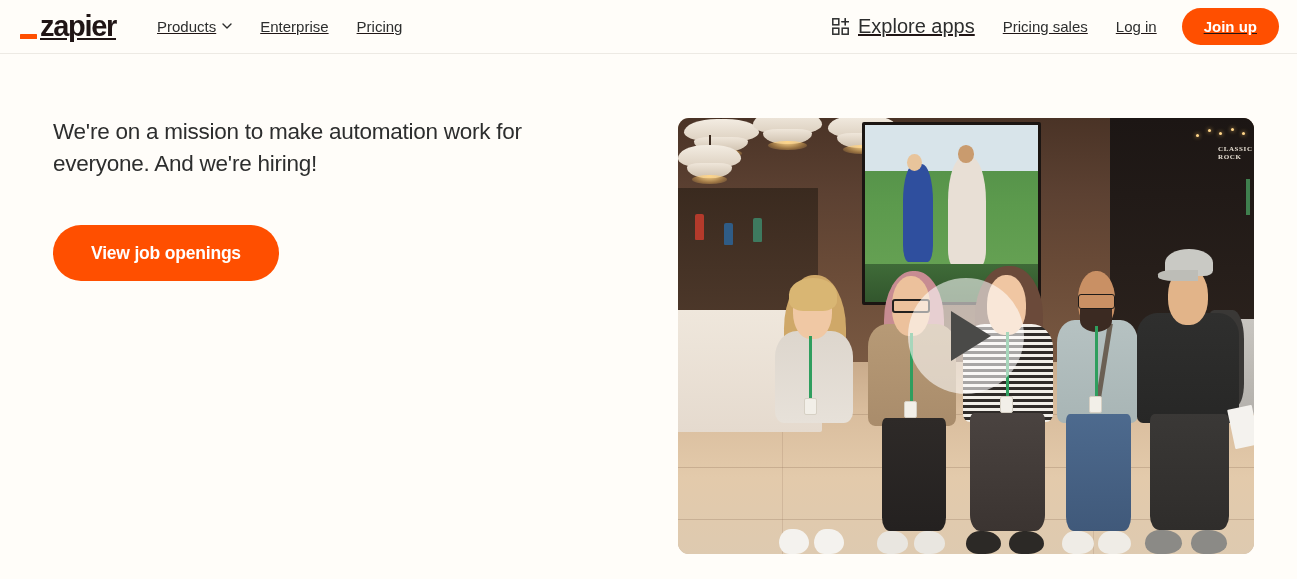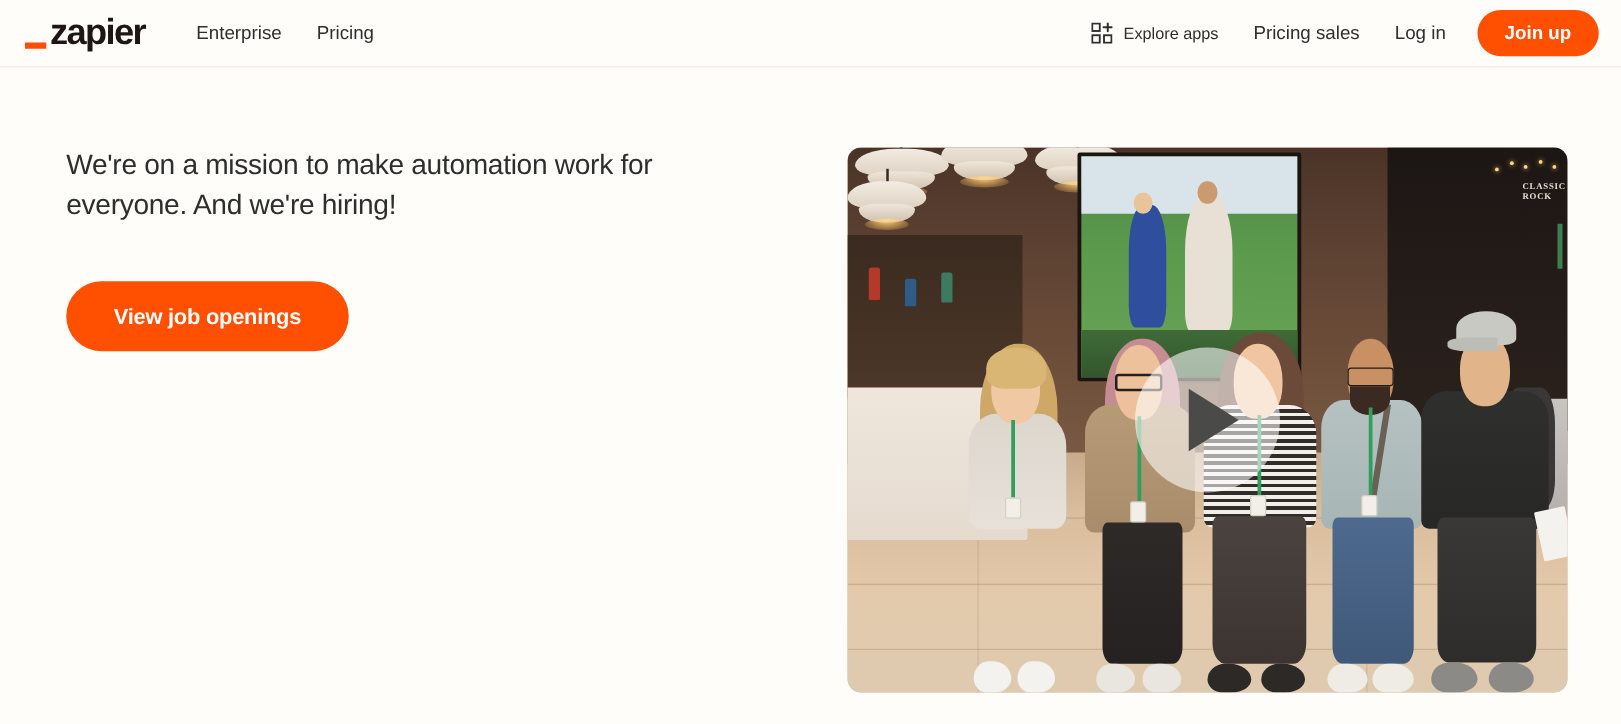--- a/index.html
+++ b/index.html
@@ -11,21 +11,21 @@
     overflow: hidden;
   }
 
   body {
     font-family: "Liberation Sans", sans-serif;
     background: #FFFDF9;
     color: #201515;
     -webkit-font-smoothing: antialiased;
   }
 
-  .page { width: 1297px; height: 579px; position: relative; background: #FFFDF9; }
+  .page { width: 1297px; height: 579px; position: relative; background: #FFFDF9; text-decoration: underline; }
 
   
   .navbar {
     height: 54px;
     width: 100%;
     background: #FFFDF9;
     border-bottom: 1px solid #EDEAE4;
     display: flex;
     align-items: center;
     padding: 0 18px 0 20px;
@@ -90,21 +90,21 @@
     margin-left: auto;
     display: flex;
     align-items: center;
     gap: 0px;
   }
 
   .explore-apps {
     display: inline-flex;
     align-items: center;
     gap: 9px;
-    font-size: 13px;
+    font-size: 20px;
     color: #2D2E2E;
     text-decoration: none;
     padding: 8px 14px;
     cursor: pointer;
     border-radius: 4px;
     white-space: nowrap;
   }
   .grid-plus-icon { width: 17px; height: 17px; display: block; }
 
   .btn-signup {
@@ -362,20 +362,28 @@
 
     <div class="nav-left">
 
       <a class="logo" href="#">
         <span class="logo-underscore"></span>
         <span class="logo-wordmark">zapier</span>
       </a>
 
       <nav class="nav-links">
 
+        <a class="nav-link" href="#">
+          <span>Products</span>
+          <span class="chev">
+            <svg width="10" height="10" viewBox="0 0 10 10">
+                <path d="M1 3 L5 7 L9 3" fill="none" stroke="#2D2E2E" stroke-width="1.4" stroke-linecap="round" stroke-linejoin="round"></path>
+              </svg>
+          </span>
+        </a>
 
 
 
         <a class="nav-link" href="#">
           <span>Enterprise</span>
         </a>
 
         <a class="nav-link" href="#">
           <span>Pricing</span>
         </a>

